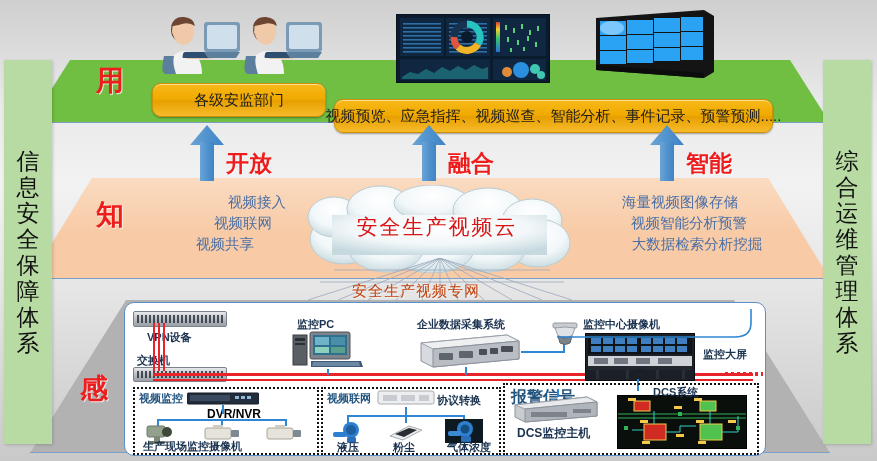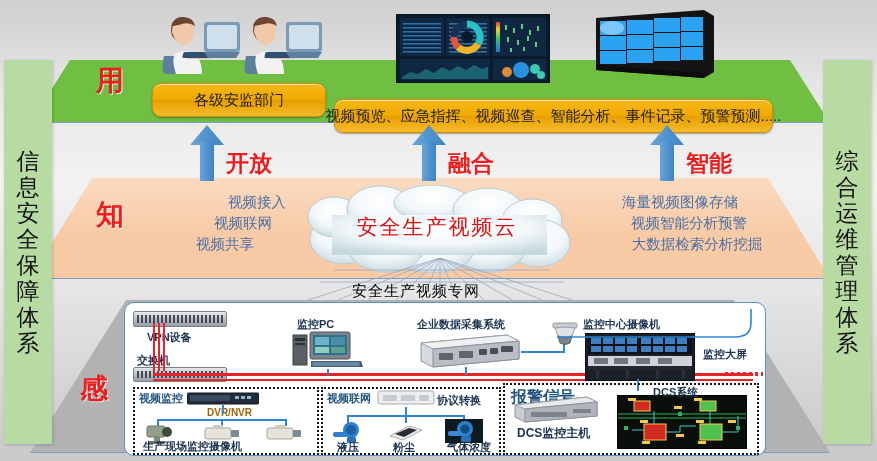--- a/index.html
+++ b/index.html
@@ -106,21 +106,21 @@
   #cloud-left{left:126px;top:192px;width:160px;text-align:right;}
   #cloud-right{left:560px;top:192px;width:240px;text-align:center;}
   #cloud-right div:nth-child(2){padding-left:18px;}
   #cloud-right div:nth-child(3){padding-left:34px;}
   #cloud-left div:nth-child(2){padding-right:14px;}
   #cloud-left div:nth-child(3){padding-right:32px;}
 
   
   #fan{position:absolute;left:300px;top:258px;width:280px;height:42px;}
   #netlabel{
-    position:absolute;left:352px;top:282px;color:#000000;font-size:15px;
+    position:absolute;left:352px;top:282px;color:#c2410c;font-size:15px;
     font-family:"Liberation Serif","DejaVu Serif",serif;letter-spacing:1px;
     text-shadow:1px 1px 0 rgba(255,255,255,.5);
   }
 
   
   #panel{
     position:absolute;left:124px;top:302px;width:640px;height:152px;
     background:#fff;border:1.6px solid #5b8fc9;border-radius:10px;overflow:hidden;
   }
   
@@ -501,21 +501,21 @@
       <svg viewBox="0 0 72 14" width="72" height="14" aria-hidden="true">
         <rect x="0" y="2" width="72" height="11" rx="1.5" fill="#222d3c" stroke="#141b25"></rect>
         <rect x="3" y="4" width="40" height="6" fill="#3a4a5f"></rect>
         <g fill="#8fb8d8">
             <rect x="48" y="5" width="4" height="3"></rect>
             <rect x="54" y="5" width="4" height="3"></rect>
             <rect x="60" y="5" width="4" height="3"></rect>
           </g>
       </svg>
     </div>
-    <div class="dlabel" style="left:82px;top:104px;font-size:10px;color:#a16207;">DVR/NVR</div>
+    <div class="dlabel" style="left:82px;top:104px;font-size:12px;color:#000000;">DVR/NVR</div>
 
     <div class="blueline" style="left:97px;top:102px;width:2px;height:9px;"></div>
     <div class="blueline" style="left:32px;top:116px;width:130px;height:2px;"></div>
     <div class="blueline" style="left:32px;top:116px;width:2px;height:7px;"></div>
     <div class="blueline" style="left:96px;top:116px;width:2px;height:7px;"></div>
     <div class="blueline" style="left:160px;top:116px;width:2px;height:7px;"></div>
 
     <div style="position:absolute;left:16px;top:120px;width:36px;height:22px;">
       <svg viewBox="0 0 36 22" width="36" height="22" aria-hidden="true">
         <rect x="6" y="3" width="18" height="11" rx="2" fill="#93a08e" stroke="#6c7668"></rect>

